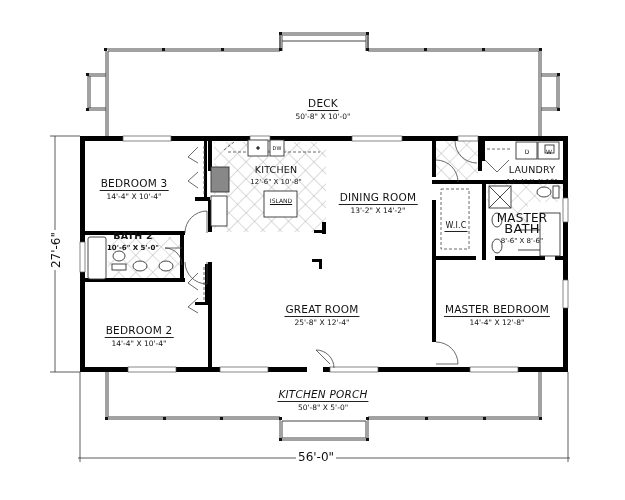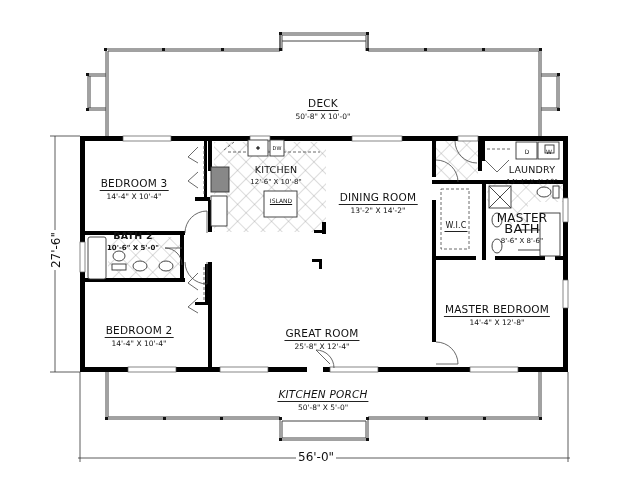--- a/index.html
+++ b/index.html
@@ -231,21 +231,21 @@
   <span class="dim">8'-6" X 8'-6"</span>
 </div>
 <div class="lbl small" style="left:133px; top:224px;font-weight:bold;">
   <span class="name" style="border:none">BATH 2</span>
   <span class="dim">10'-6" X 5'-0"</span>
 </div>
 <div class="lbl" style="left:139px; top:309px;margin-top:10px;">
   <span class="name">BEDROOM 2</span>
   <span class="dim">14'-4" X 10'-4"</span>
 </div>
-<div class="lbl" style="left:322px; top:298px;margin-top:24px;">
+<div class="lbl" style="left:322px; top:298px;">
   <span class="name">GREAT ROOM</span>
   <span class="dim">25'-8" X 12'-4"</span>
 </div>
 <div class="lbl" style="left:497px; top:298px;">
   <span class="name">MASTER BEDROOM</span>
   <span class="dim">14'-4" X 12'-8"</span>
 </div>
 <div class="lbl" style="left:323px; top:383px;">
   <span class="name" style="font-style:italic">KITCHEN PORCH</span>
   <span class="dim">50'-8" X 5'-0"</span>

